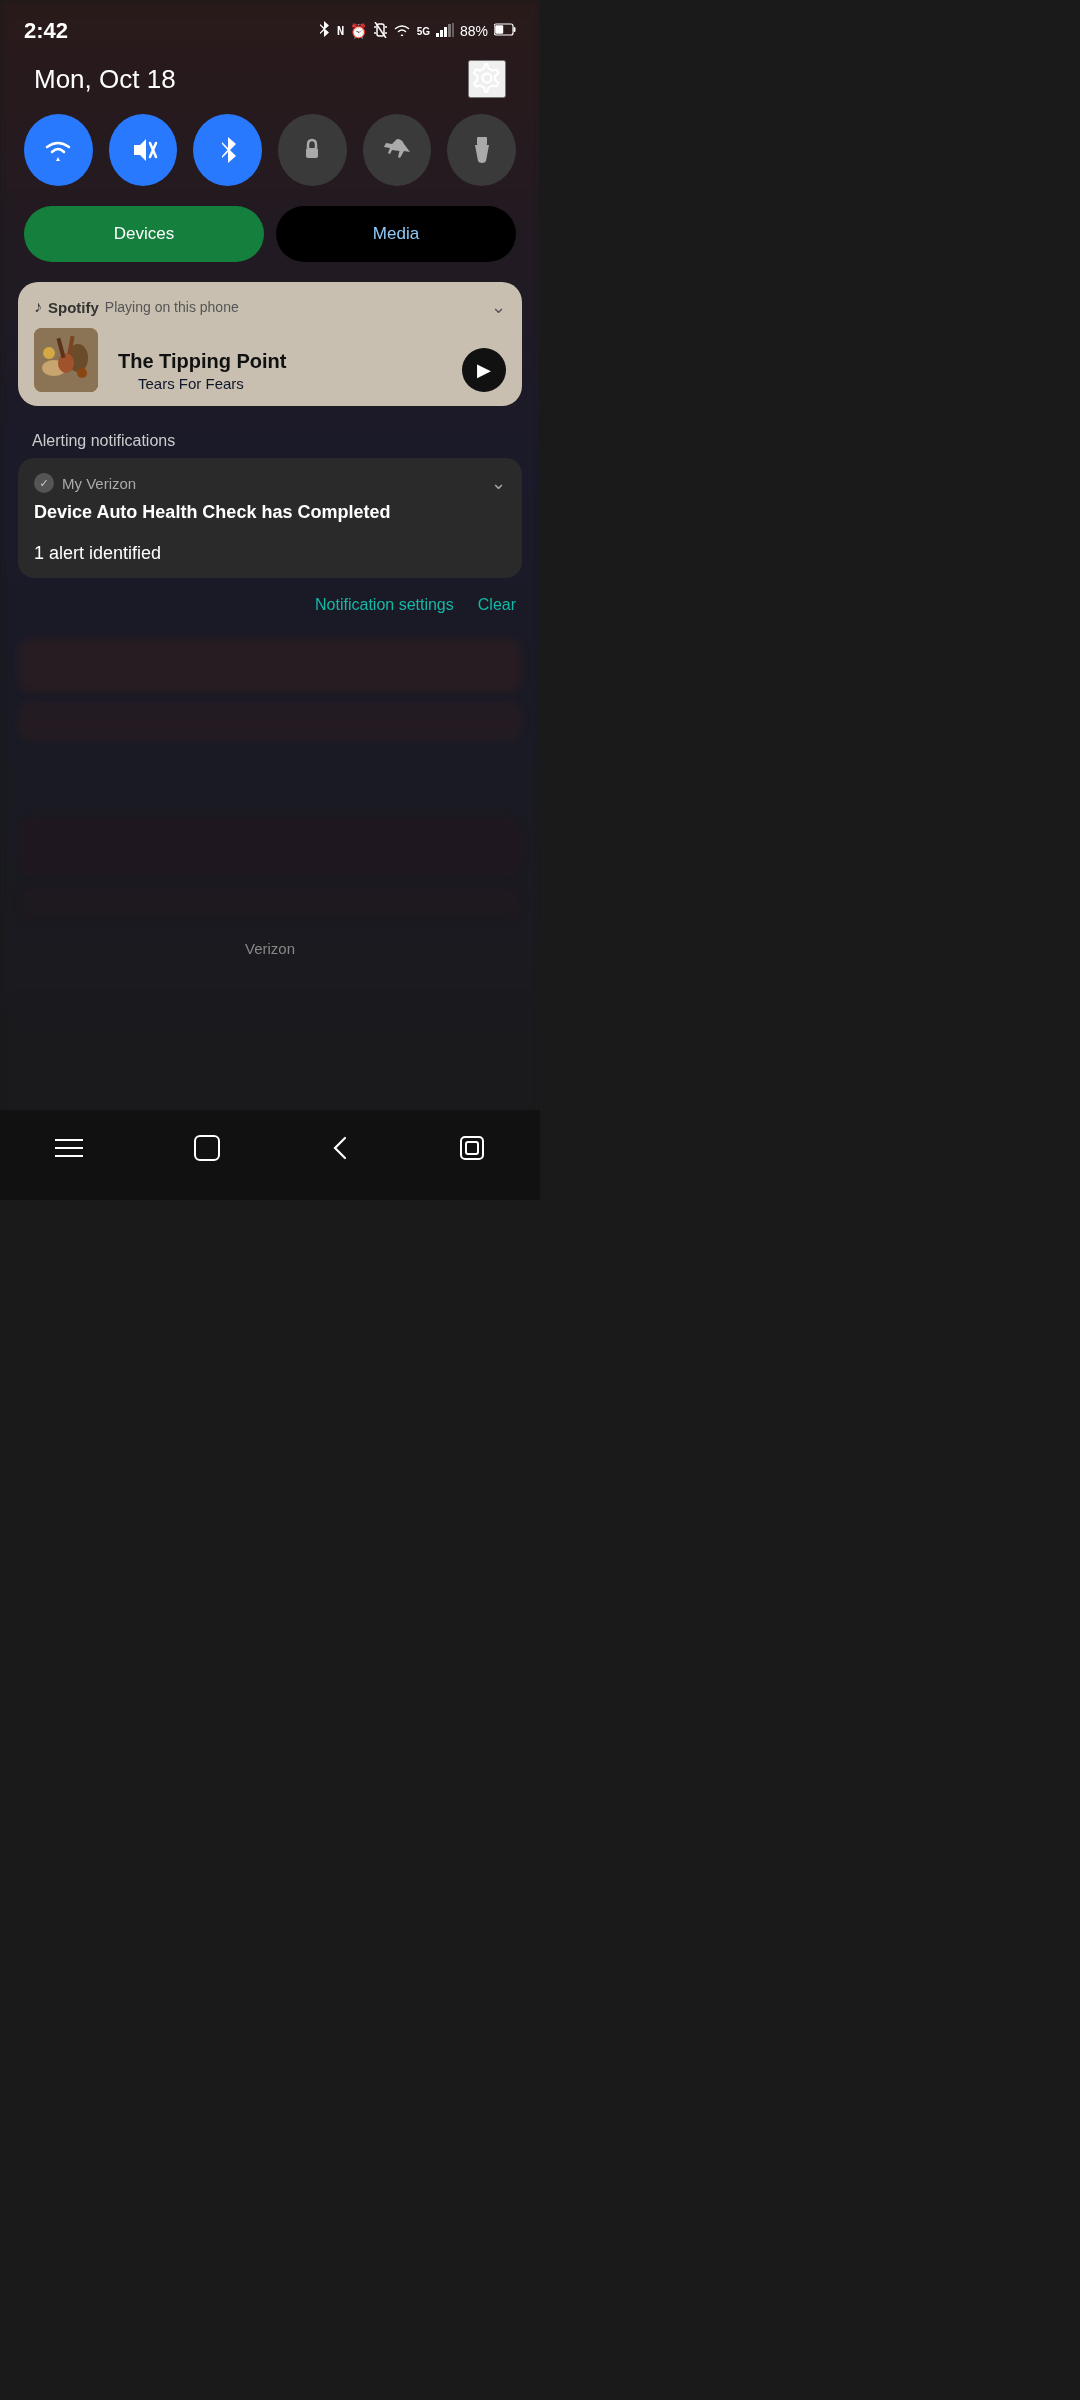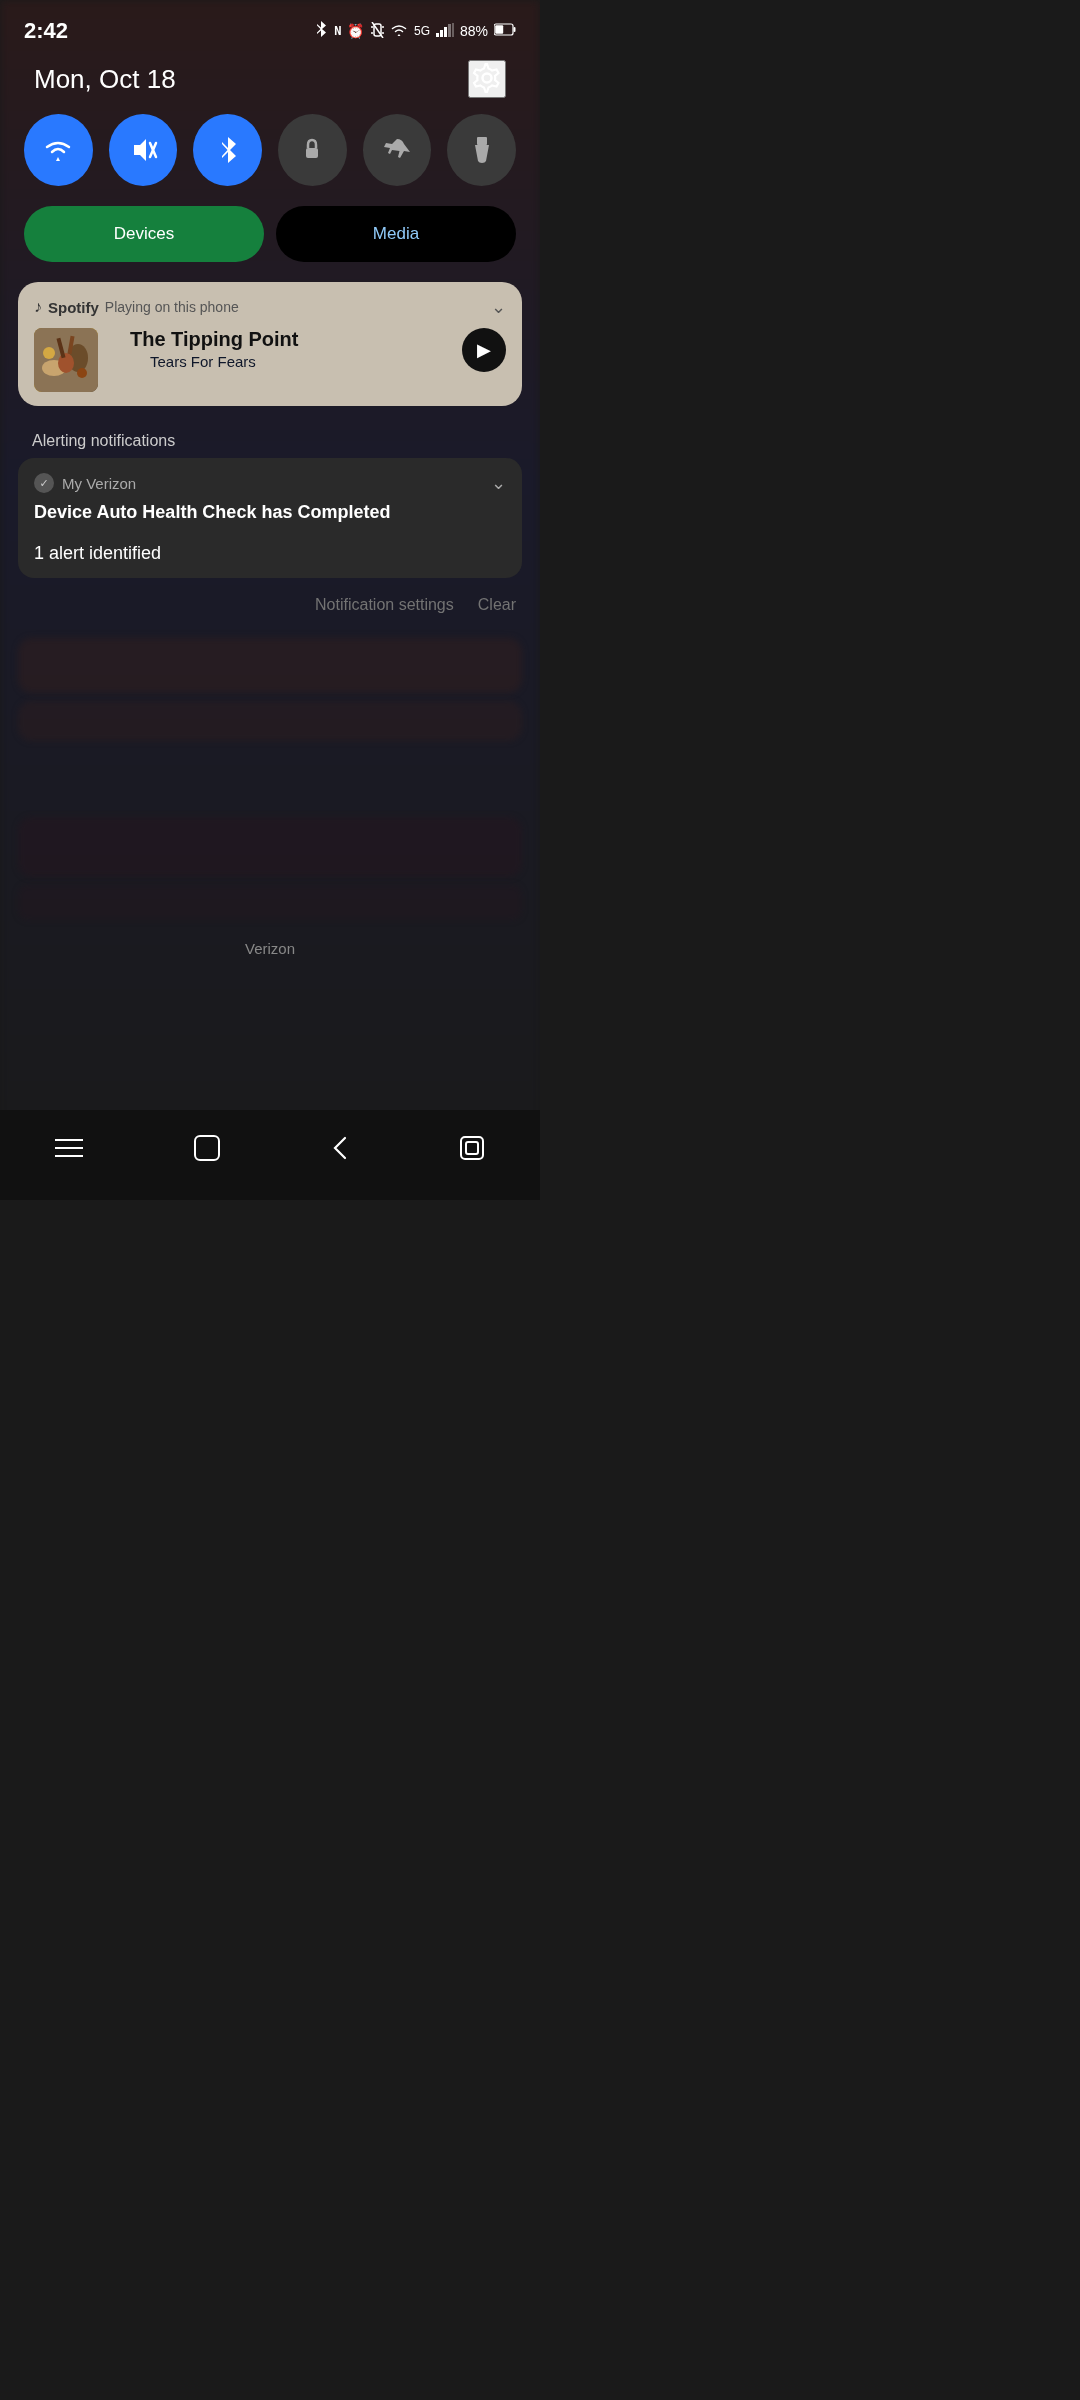--- a/index.html
+++ b/index.html
@@ -172,22 +172,22 @@
       color: #555;
     }
 
     .spotify-chevron {
       font-size: 18px;
       color: #555;
     }
 
     .spotify-track {
       display: flex;
-      align-items: flex-start;
-      gap: 32px;
+      align-items: flex-end;
+      gap: 20px;
     }
 
     .spotify-album-art {
       width: 64px;
       height: 64px;
       border-radius: 8px;
       background: #888;
       overflow: hidden;
       flex-shrink: 0;
       display: flex;
@@ -287,21 +287,21 @@
       z-index: 10;
       display: flex;
       justify-content: flex-end;
       gap: 24px;
       padding: 10px 24px 16px;
     }
 
     .notif-action-btn {
       background: none;
       border: none;
-      color: #737373;
+      color: #14b8a6;
       font-size: 16px;
       cursor: pointer;
       font-weight: 500;
     }
 
     
     .blurred-bottom {
       position: relative;
       z-index: 5;
       margin: 8px 18px;
@@ -429,21 +429,21 @@
     </span>
 
     <span class="status-icon">
       <svg width="18" height="14" viewBox="0 0 18 14" fill="white">
         <path d="M9 11 L10.5 13 L7.5 13 Z"></path>
         <path d="M5.5 8.5 Q9 5.5 12.5 8.5" fill="none" stroke="white" stroke-width="1.5" stroke-linecap="round"></path>
         <path d="M2.5 5.5 Q9 0.5 15.5 5.5" fill="none" stroke="white" stroke-width="1.5" stroke-linecap="round"></path>
       </svg>
     </span>
 
-    <span class="status-icon" style="font-size:12px;font-weight:400;">5G</span>
+    <span class="status-icon" style="font-size:10px;font-weight:700;">5G</span>
 
     <span class="status-icon">
       <svg width="18" height="14" viewBox="0 0 18 14" fill="white">
         <rect x="0" y="10" width="3" height="4" fill="white"></rect>
         <rect x="4" y="7" width="3" height="7" fill="white"></rect>
         <rect x="8" y="4" width="3" height="10" fill="white"></rect>
         <rect x="12" y="1" width="3" height="13" fill="rgba(255,255,255,0.4)"></rect>
         <rect x="16" y="0" width="2" height="14" fill="rgba(255,255,255,0.3)"></rect>
       </svg>
     </span>

